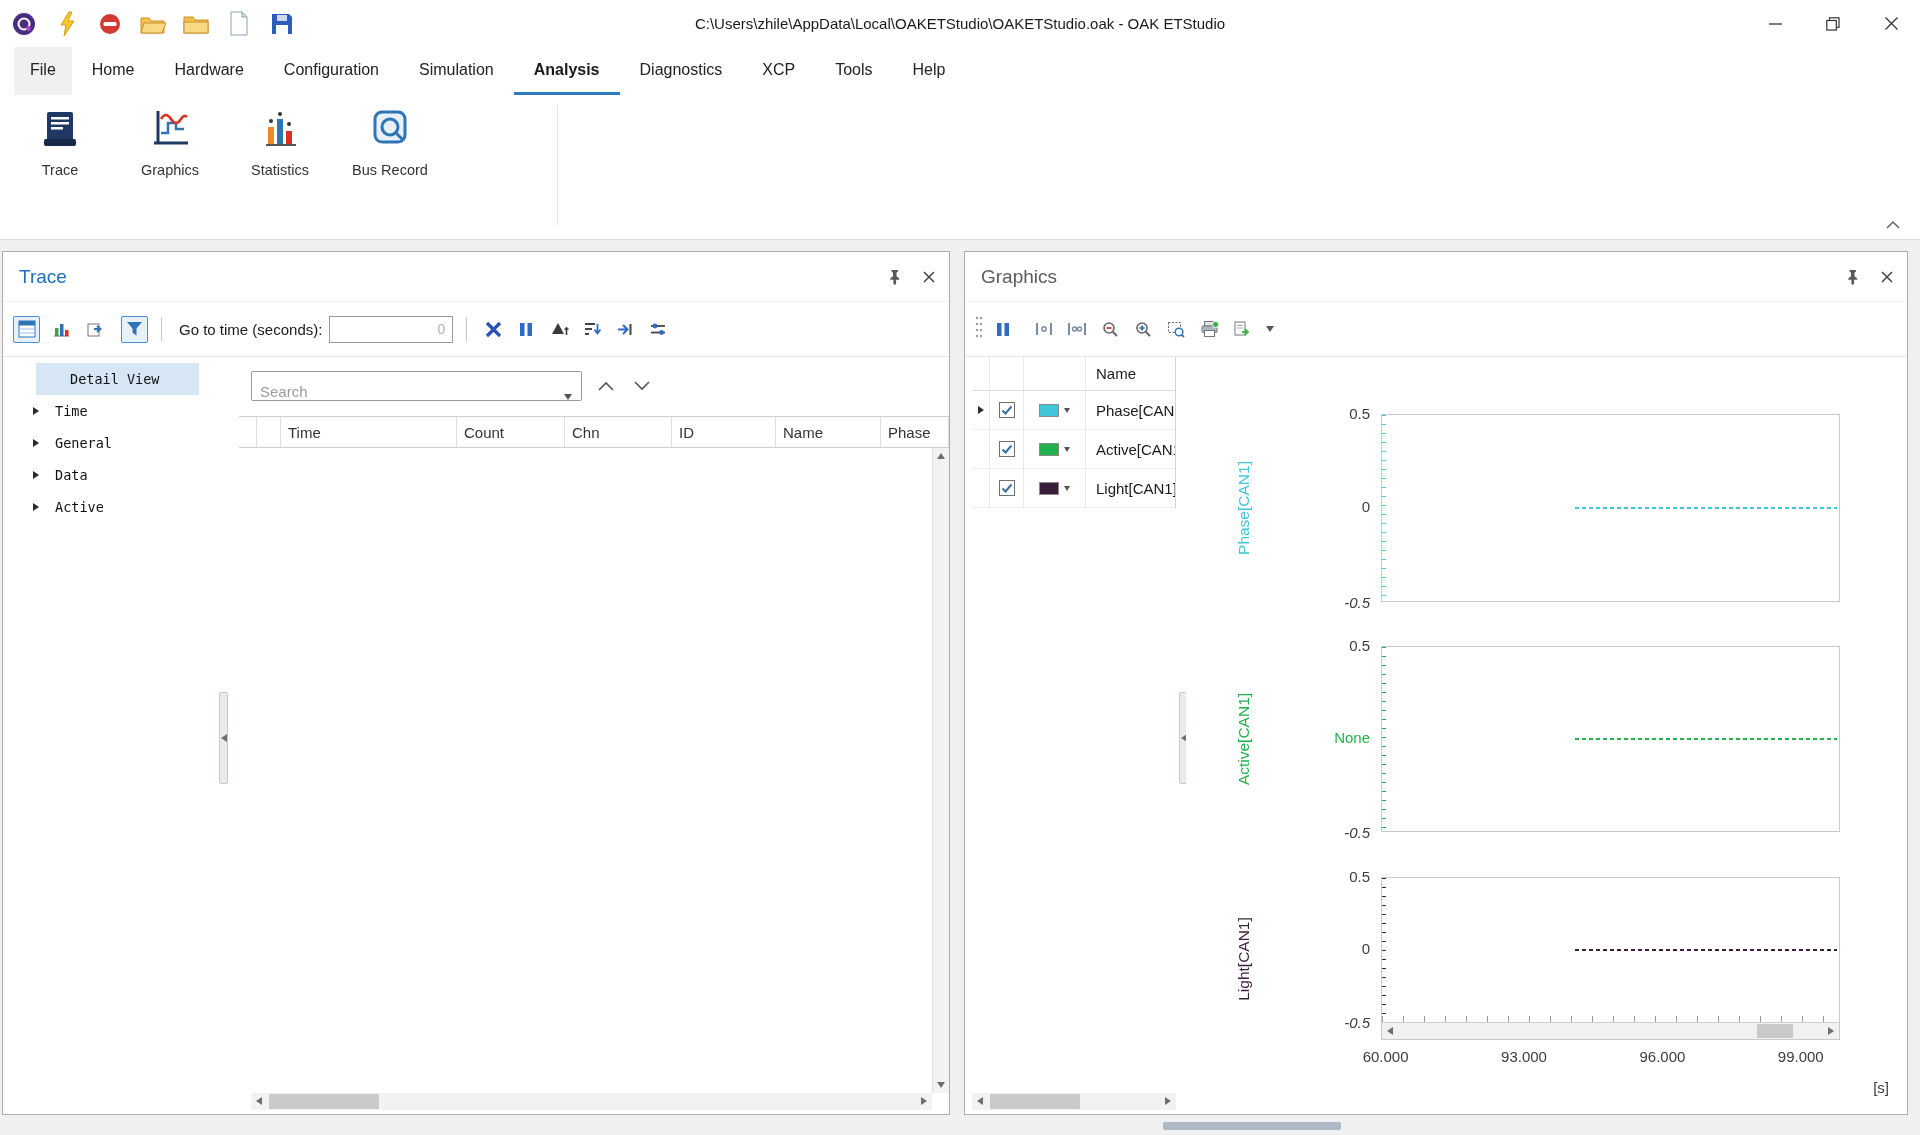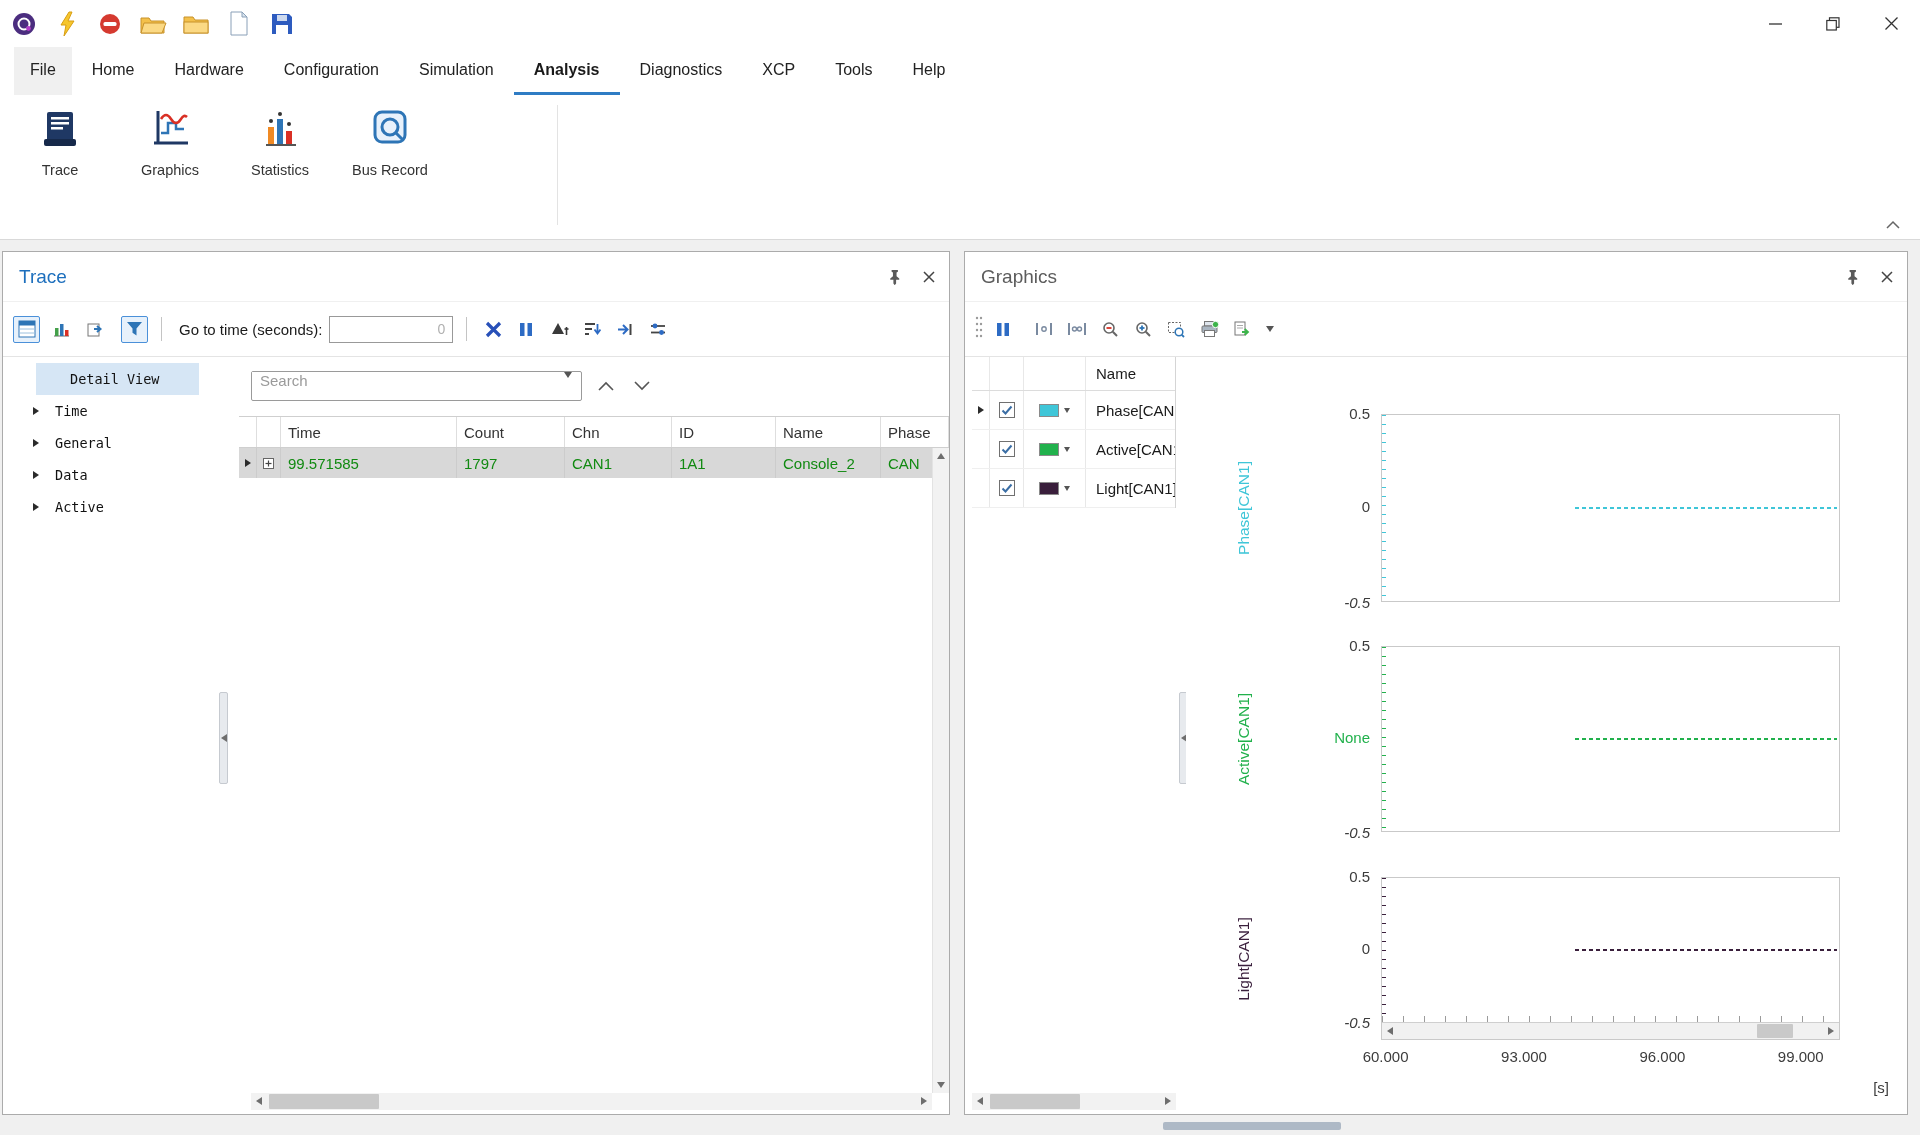--- a/index.html
+++ b/index.html
@@ -65,21 +65,21 @@
 
   .vsplit { position:absolute; width:9px; height:92px; background:#e7eaee; border:1px solid #c6cad0;
             border-radius:2px; display:flex; align-items:center; justify-content:center; }
   .vsplit-trace { left:216px; top:335px; }
   .vsplit-gfx { left:214px; top:335px; }
 
   
   .table-area { position:absolute; left:236px; top:0; right:0; bottom:0; }
   .search-row { position:absolute; top:14px; left:12px; height:30px; display:flex; align-items:center; gap:12px; }
   .search-combo { width:331px; height:30px; border:1px solid #9a9a9a; border-radius:2px;
-                  display:flex; align-items:flex-start; background:#fff; }
+                  display:flex; align-items:flex-end; background:#fff; }
   .search-combo input { flex:1; border:none; outline:none; font-size:15px; padding:0 8px;
                         font-family:"Liberation Sans",sans-serif; color:#333; }
   .search-combo input::placeholder { color:#9a9a9a; }
   .combo-arrow { width:26px; display:flex; align-items:center; justify-content:center; }
   .chev-btn { width:24px; height:24px; display:flex; align-items:center; justify-content:center; }
 
   .thead, .trow { position:absolute; left:0; right:0; display:grid;
                   grid-template-columns:18px 24px 176px 108px 107px 104px 105px auto; }
   .thead { top:59px; height:32px; border-top:1px solid #cfcfcf; border-bottom:1px solid #cfcfcf;
            font-size:15px; color:#333; }
@@ -198,20 +198,21 @@
           </svg>
         </span>
       <span class="tbi">
           <svg width="22" height="22">
             <path d="M1 1 h17 l3 3 v17 h-20 z" fill="#2d5bbf"></path>
             <rect x="5" y="12" width="12" height="9" fill="#fff"></rect>
             <rect x="6" y="2" width="10" height="6" fill="#cdd9ee"></rect>
           </svg>
         </span>
     </div>
+    <div class="tb-title">C:\Users\zhile\AppData\Local\OAKETStudio\OAKETStudio.oak - OAK ETStudio</div>
     <div class="win-controls">
       <span class="win-btn">
           <svg width="13" height="13">
             <line x1="0" y1="7" x2="13" y2="7" stroke="#333" stroke-width="1.3"></line>
           </svg>
         </span>
       <span class="win-btn">
           <svg width="14" height="14">
             <rect x="3.5" y="0.8" width="9.5" height="9.5" fill="none" stroke="#333" stroke-width="1.2"></rect>
             <rect x="0.8" y="3.5" width="9.5" height="9.5" fill="#fff" stroke="#333" stroke-width="1.2"></rect>
@@ -414,38 +415,20 @@
           <span class="th"></span>
           <span class="th"></span>
           <span class="th">Time</span>
           <span class="th">Count</span>
           <span class="th">Chn</span>
           <span class="th">ID</span>
           <span class="th">Name</span>
           <span class="th">Phase</span>
         </div>
 
-        <div class="trow">
-          <span class="td tdc">
-              <span class="tri-exp"></span>
-            </span>
-          <span class="td tdc">
-              <svg width="11" height="11">
-                <rect x="0.5" y="0.5" width="10" height="10" fill="#fff" stroke="#666"></rect>
-                <line x1="2.5" y1="5.5" x2="8.5" y2="5.5" stroke="#444" stroke-width="1.2"></line>
-                <line x1="5.5" y1="2.5" x2="5.5" y2="8.5" stroke="#444" stroke-width="1.2"></line>
-              </svg>
-            </span>
-          <span class="td">99.571585</span>
-          <span class="td">1797</span>
-          <span class="td">CAN1</span>
-          <span class="td">1A1</span>
-          <span class="td">Console_2</span>
-          <span class="td">CAN</span>
-        </div>
 
         <div class="vscroll">
           <span class="tri-up-xs top"></span>
           <span class="tri-dn-xs bot"></span>
         </div>
         <div class="hscroll table-hscroll">
           <span class="tri-left-xs hl"></span>
           <span class="hthumb"></span>
           <span class="tri-right-xs hr"></span>
         </div>

